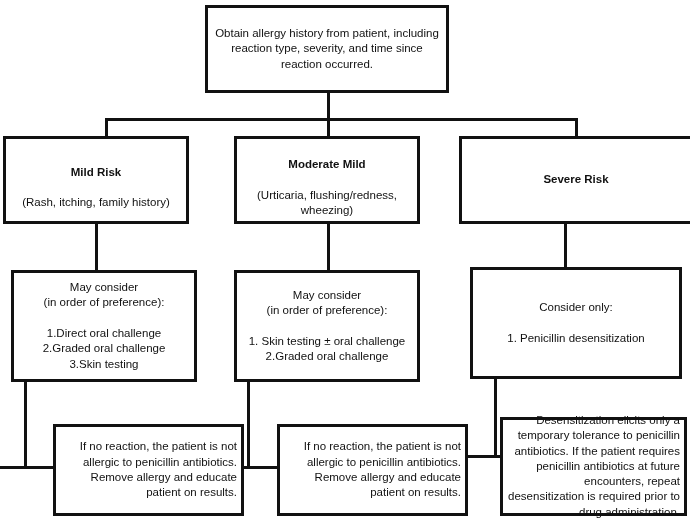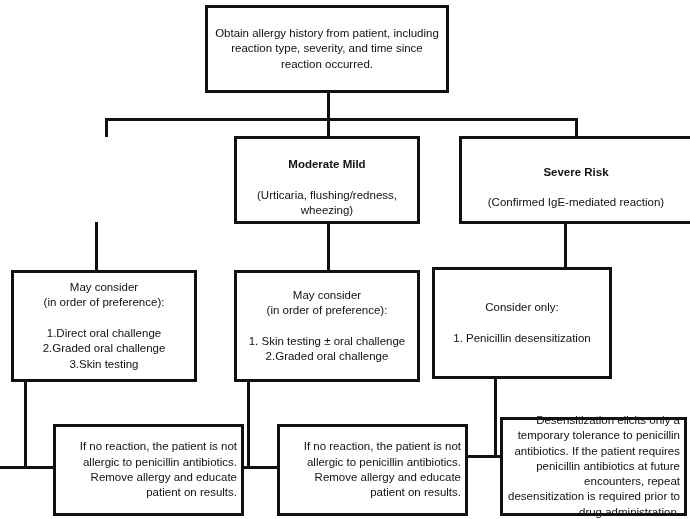--- a/index.html
+++ b/index.html
@@ -72,54 +72,59 @@
   <div class="ln v" style="left:247px; top:381px; height:87px;"></div>
   <div class="ln h" style="left:224px; top:466px; width:56px;"></div>
 
   <div class="ln v" style="left:494px; top:378px; height:80px;"></div>
   <div class="ln h" style="left:460px; top:455px; width:50px;"></div>
 
   <div class="box t-root" style="left:205px; top:5px; width:244px; height:88px;">
     <span class="txt">Obtain allergy history from patient, including reaction type, severity, and time since reaction occurred.</span>
   </div>
 
+  <div class="box t-risk" style="left:3px; top:136px; width:186px; height:88px;">
+    <span class="txt">
+      <span class="hd">Mild Risk</span>
+      <span>(Rash, itching, family history)</span>
+    </span>
+  </div>
 
   <div class="box t-risk" style="left:234px; top:136px; width:186px; height:88px;">
     <span class="txt">
       <span class="hd">Moderate Mild</span>
       <span>(Urticaria, flushing/redness,
 wheezing)</span>
     </span>
   </div>
 
   <div class="box t-risk" style="left:459px; top:136px; width:234px; height:88px;">
     <span class="txt">
       <span class="hd">Severe Risk</span>
-      <span>(Confirmed IgE-mediated reaction)</span>
     </span>
   </div>
 
   <div class="box t-rec" style="left:11px; top:270px; width:186px; height:112px;">
     <span class="txt">May consider
 (in order of preference):
 
 1.Direct oral challenge
 2.Graded oral challenge
 3.Skin testing</span>
   </div>
 
   <div class="box t-rec" style="left:234px; top:270px; width:186px; height:112px;">
     <span class="txt">May consider
 (in order of preference):
 
 1. Skin testing ± oral challenge
 2.Graded oral challenge</span>
   </div>
 
-  <div class="box t-rec" style="left:432px; top:267px; width:180px; height:112px;">
+  <div class="box t-rec" style="left:470px; top:267px; width:212px; height:112px;">
     <span class="txt">Consider only:
 
 1. Penicillin desensitization</span>
   </div>
 
   <div class="box t-out" style="left:53px; top:424px; width:191px; height:92px;">
     <span class="txt">If no reaction, the patient is not allergic to penicillin antibiotics. Remove allergy and educate patient on results.</span>
   </div>
 
   <div class="box t-out" style="left:277px; top:424px; width:191px; height:92px;">

